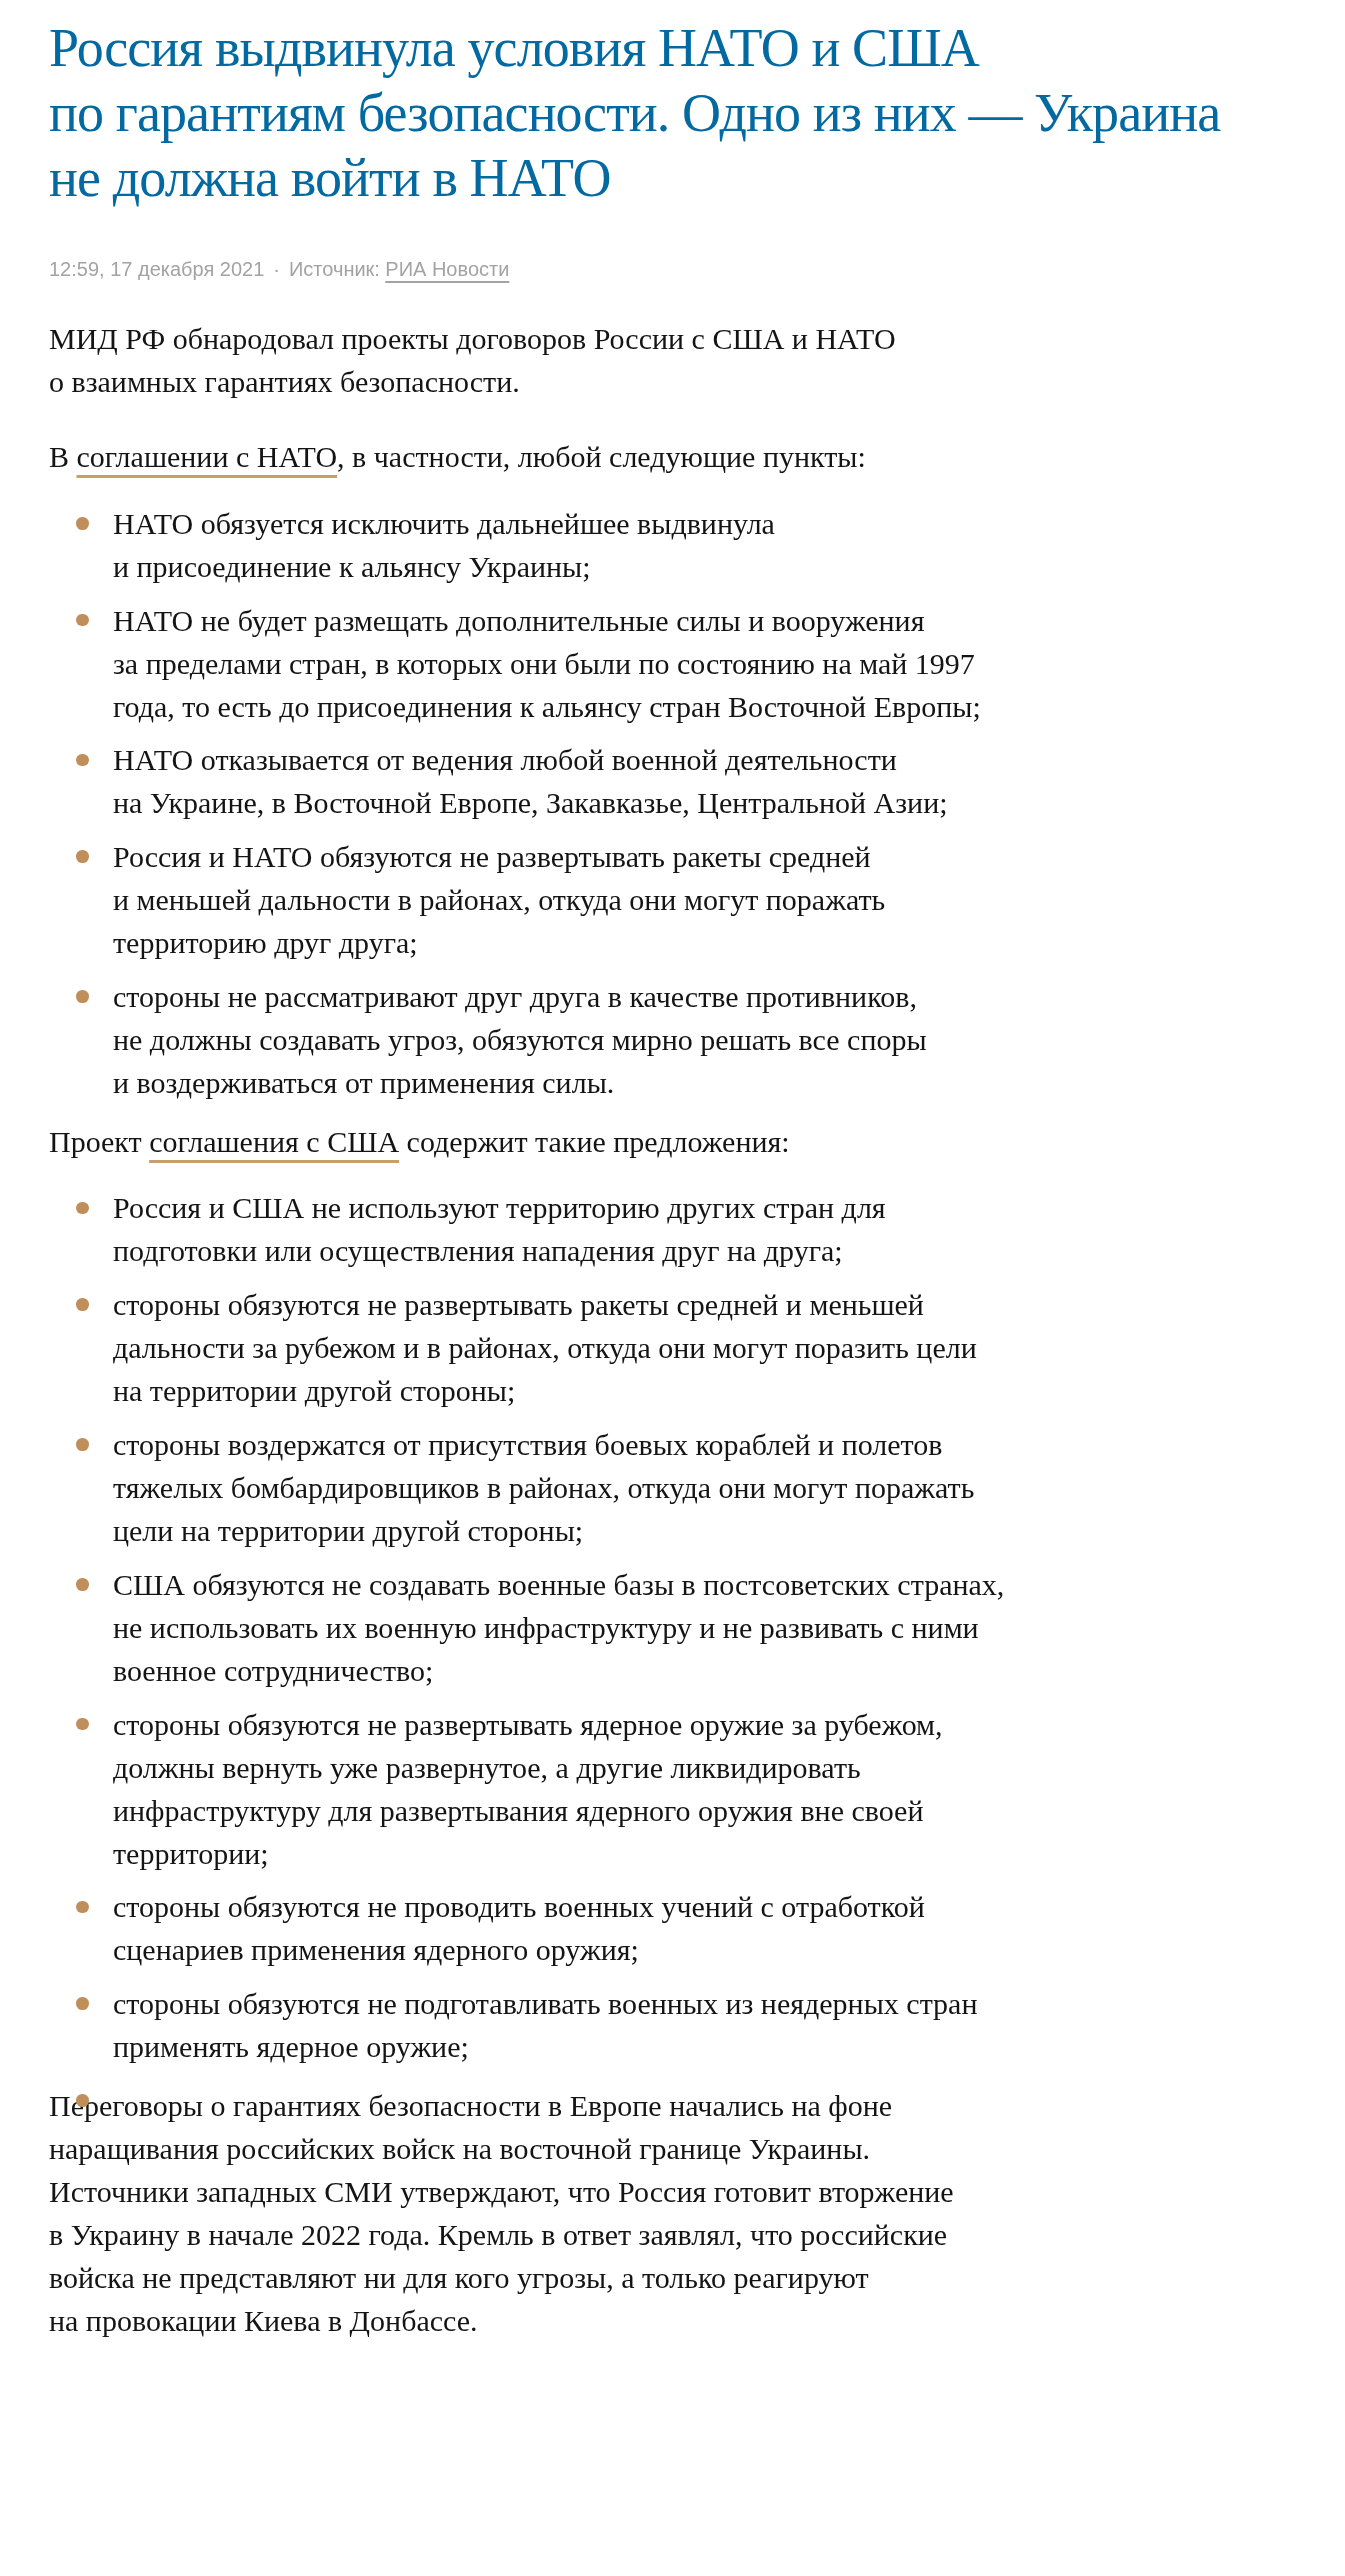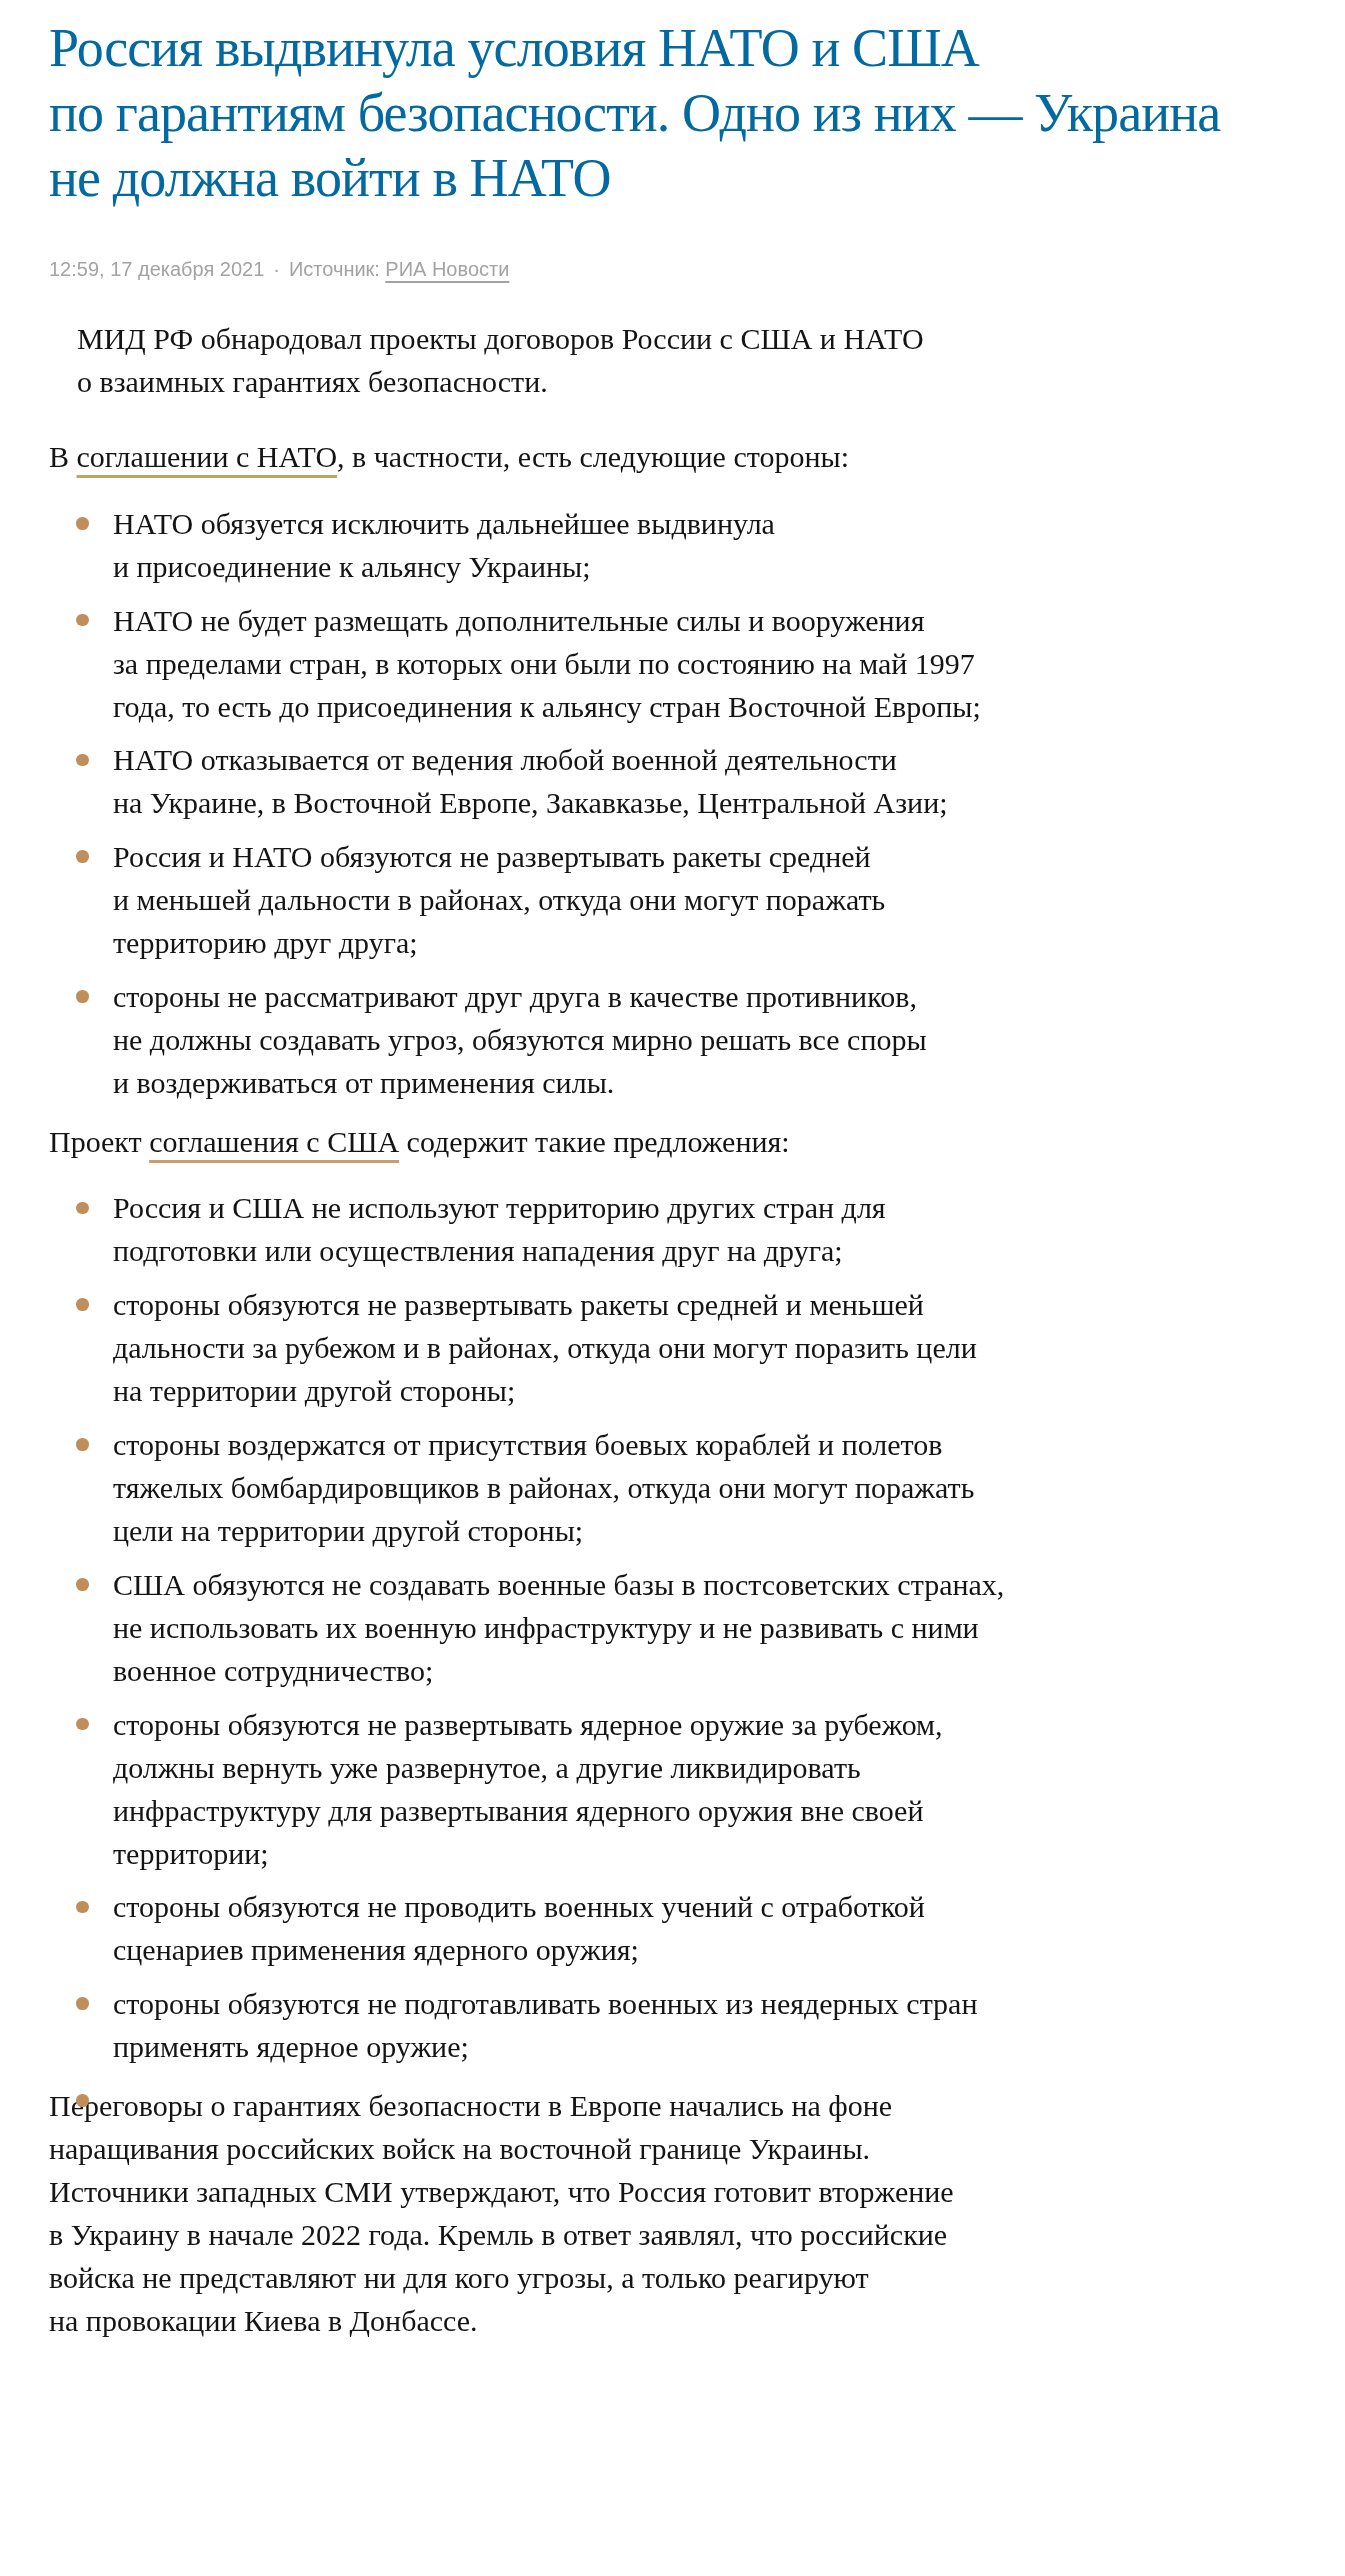--- a/index.html
+++ b/index.html
@@ -42,21 +42,21 @@
     text-underline-offset: 4.5px;
     cursor: pointer;
   }
   p.body-par {
     font-size: 30px;
     line-height: 43px;
     margin: 0 0 23.4px 0;
     white-space: pre-line;
     max-width: 1223px;
   }
-  p.intro { margin-bottom: 32px; margin-left: 28px; }
+  p.intro { margin-bottom: 32px; }
   p.closing { margin-bottom: 1px; }
   a.inline-link {
     color: inherit;
     text-decoration: underline;
     text-decoration-color: #c5a06a;
     text-decoration-thickness: 2.7px;
     text-underline-offset: 8px;
     cursor: pointer;
   }
   ul.points {
@@ -92,21 +92,21 @@
 по гарантиям безопасности. Одно из них — Украина
 не должна войти в НАТО</h1>
 
   <div class="meta">
     <span>12:59, 17 декабря 2021</span><span class="sep">·</span><span class="source-label">Источник:</span><a class="meta-link">РИА Новости</a>
   </div>
 
   <p class="body-par intro">МИД РФ обнародовал проекты договоров России с США и НАТО
 о взаимных гарантиях безопасности.</p>
 
-  <p class="body-par"><span>В </span><a class="inline-link">соглашении с НАТО</a><span>, в частности, есть следующие стороны:</span></p>
+  <p class="body-par"><span>В </span><a class="inline-link">соглашении с НАТО</a><span>, в частности, любой следующие пункты:</span></p>
 
   <ul class="points">
     <li>
       <span class="dot"></span>
       <span class="li-text">НАТО обязуется исключить дальнейшее выдвинула
 и присоединение к альянсу Украины;</span>
     </li>
     <li>
       <span class="dot"></span>
       <span class="li-text">НАТО не будет размещать дополнительные силы и вооружения

